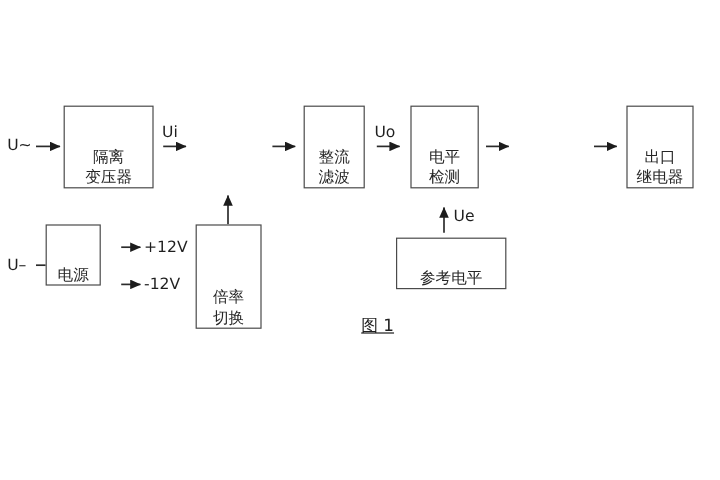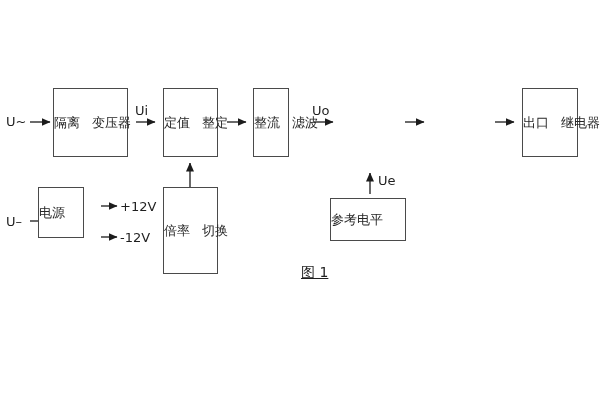--- a/index.html
+++ b/index.html
@@ -5,22 +5,22 @@
   html,body{margin:0;padding:0;background:#ffffff;}
   .stage{
     position:relative;width:600px;height:400px;background:#ffffff;
     font-family:"DejaVu Sans","Liberation Sans",sans-serif;
     color:#262626;overflow:hidden;
   }
   .wires{position:absolute;left:0;top:0;width:600px;height:400px;}
   .box{
     position:absolute;box-sizing:border-box;
     border:1.4px solid #4a4a4a;background:#ffffff;
-    display:flex;flex-direction:row;align-items:center;justify-content:flex-start;
-    gap:12px;font-size:13px;line-height:15px;white-space:nowrap;
+    display:flex;flex-direction:column;align-items:center;justify-content:flex-end;
+    gap:2px;font-size:13px;line-height:15px;white-space:nowrap;
   }
   .sig{
     position:absolute;font-size:13px;line-height:15px;white-space:nowrap;
     color:#1f1f1f;
   }
   .caption{
     position:absolute;font-size:14px;line-height:16px;white-space:nowrap;
     color:#1f1f1f;
     text-decoration:underline;
   }
@@ -48,41 +48,41 @@
       <line x1="101" y1="237" x2="117" y2="237" marker-end="url(#ah)"></line>
       <line x1="190" y1="187" x2="190" y2="163" marker-end="url(#ah)"></line>
       <line x1="370" y1="194" x2="370" y2="173" marker-end="url(#ah)"></line>
     </g>
   </svg>
 
   <div class="box" style="left:53px;top:88px;width:75px;height:69px">
     <span>隔离</span>
     <span>变压器</span>
   </div>
-  <div class="box" style="left:163px;top:88px;width:55px;height:69px">
-    <span>定值</span>
-    <span>整定</span>
-  </div>
-  <div class="box" style="left:253px;top:88px;width:36px;height:69px">
+  <div class="box" style="left:253px;top:88px;width:51px;height:69px">
     <span>整流</span>
     <span>滤波</span>
+  </div>
+  <div class="box" style="left:342px;top:88px;width:57px;height:69px">
+    <span>电平</span>
+    <span>检测</span>
   </div>
   <div class="box" style="left:522px;top:88px;width:56px;height:69px">
     <span>出口</span>
     <span>继电器</span>
   </div>
 
   <div class="box" style="left:38px;top:187px;width:46px;height:51px">
     <span>电源</span>
   </div>
   <div class="box" style="left:163px;top:187px;width:55px;height:87px">
     <span>倍率</span>
     <span>切换</span>
   </div>
-  <div class="box" style="left:330px;top:198px;width:76px;height:43px">
+  <div class="box" style="left:330px;top:198px;width:92px;height:43px">
     <span>参考电平</span>
   </div>
 
   <span class="sig" style="left:6px;top:114px">U~</span>
   <span class="sig" style="left:6px;top:214px">U–</span>
   <span class="sig" style="left:135px;top:103px">Ui</span>
   <span class="sig" style="left:312px;top:103px">Uo</span>
   <span class="sig" style="left:378px;top:173px">Ue</span>
   <span class="sig" style="left:120px;top:199px">+12V</span>
   <span class="sig" style="left:120px;top:230px">-12V</span>

